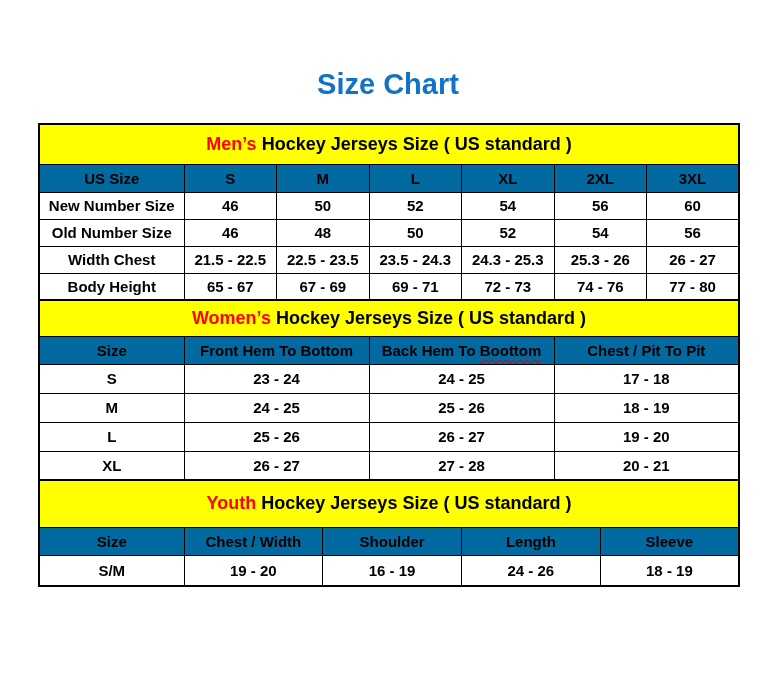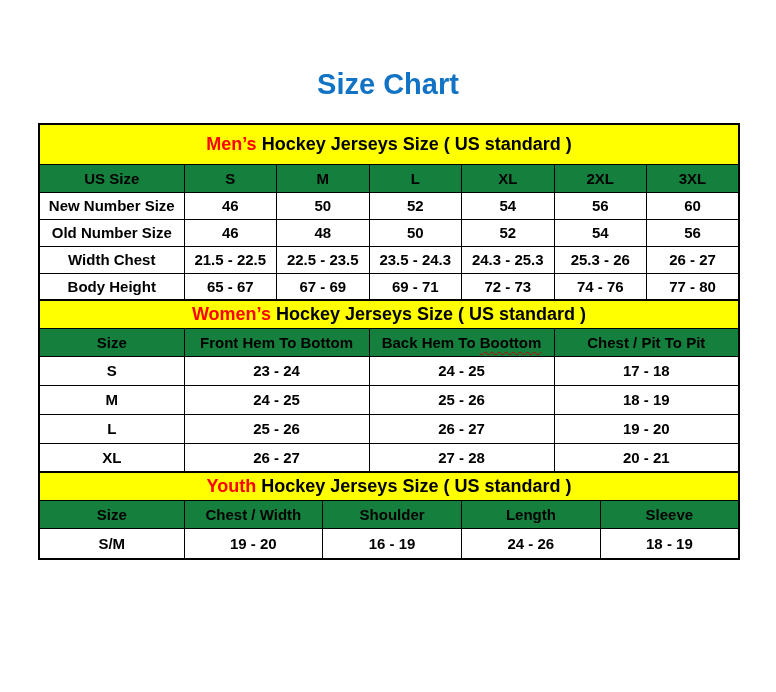--- a/index.html
+++ b/index.html
@@ -38,23 +38,23 @@
     font-weight: 700;
     font-size: 15px;
     padding: 0 2px;
     white-space: nowrap;
   }
   tr.band td {
     background: #FFFF00;
     font-size: 18px;
     height: 40px;
   }
-  .womens tr.band td { height: 28px; }
-  .youth tr.band td { height: 28px; }
-  tr.head th { height: 28px; background: #15803d; }
+  .womens tr.band td { height: 36px; }
+  .youth tr.band td { height: 47px; }
+  tr.head th { height: 28px; background: #0369a1; }
   .mens tr.data td { height: 27px; margin-top: 28px; }
   .womens tr.data td { height: 29px; }
   .youth tr.data td { height: 31px; }
   .band .red { color: #FF0000; }
   .squiggle {
     text-decoration: underline wavy #C00000;
     text-decoration-thickness: 1px;
     text-underline-offset: 3px;
     text-decoration-skip-ink: none;
   }

